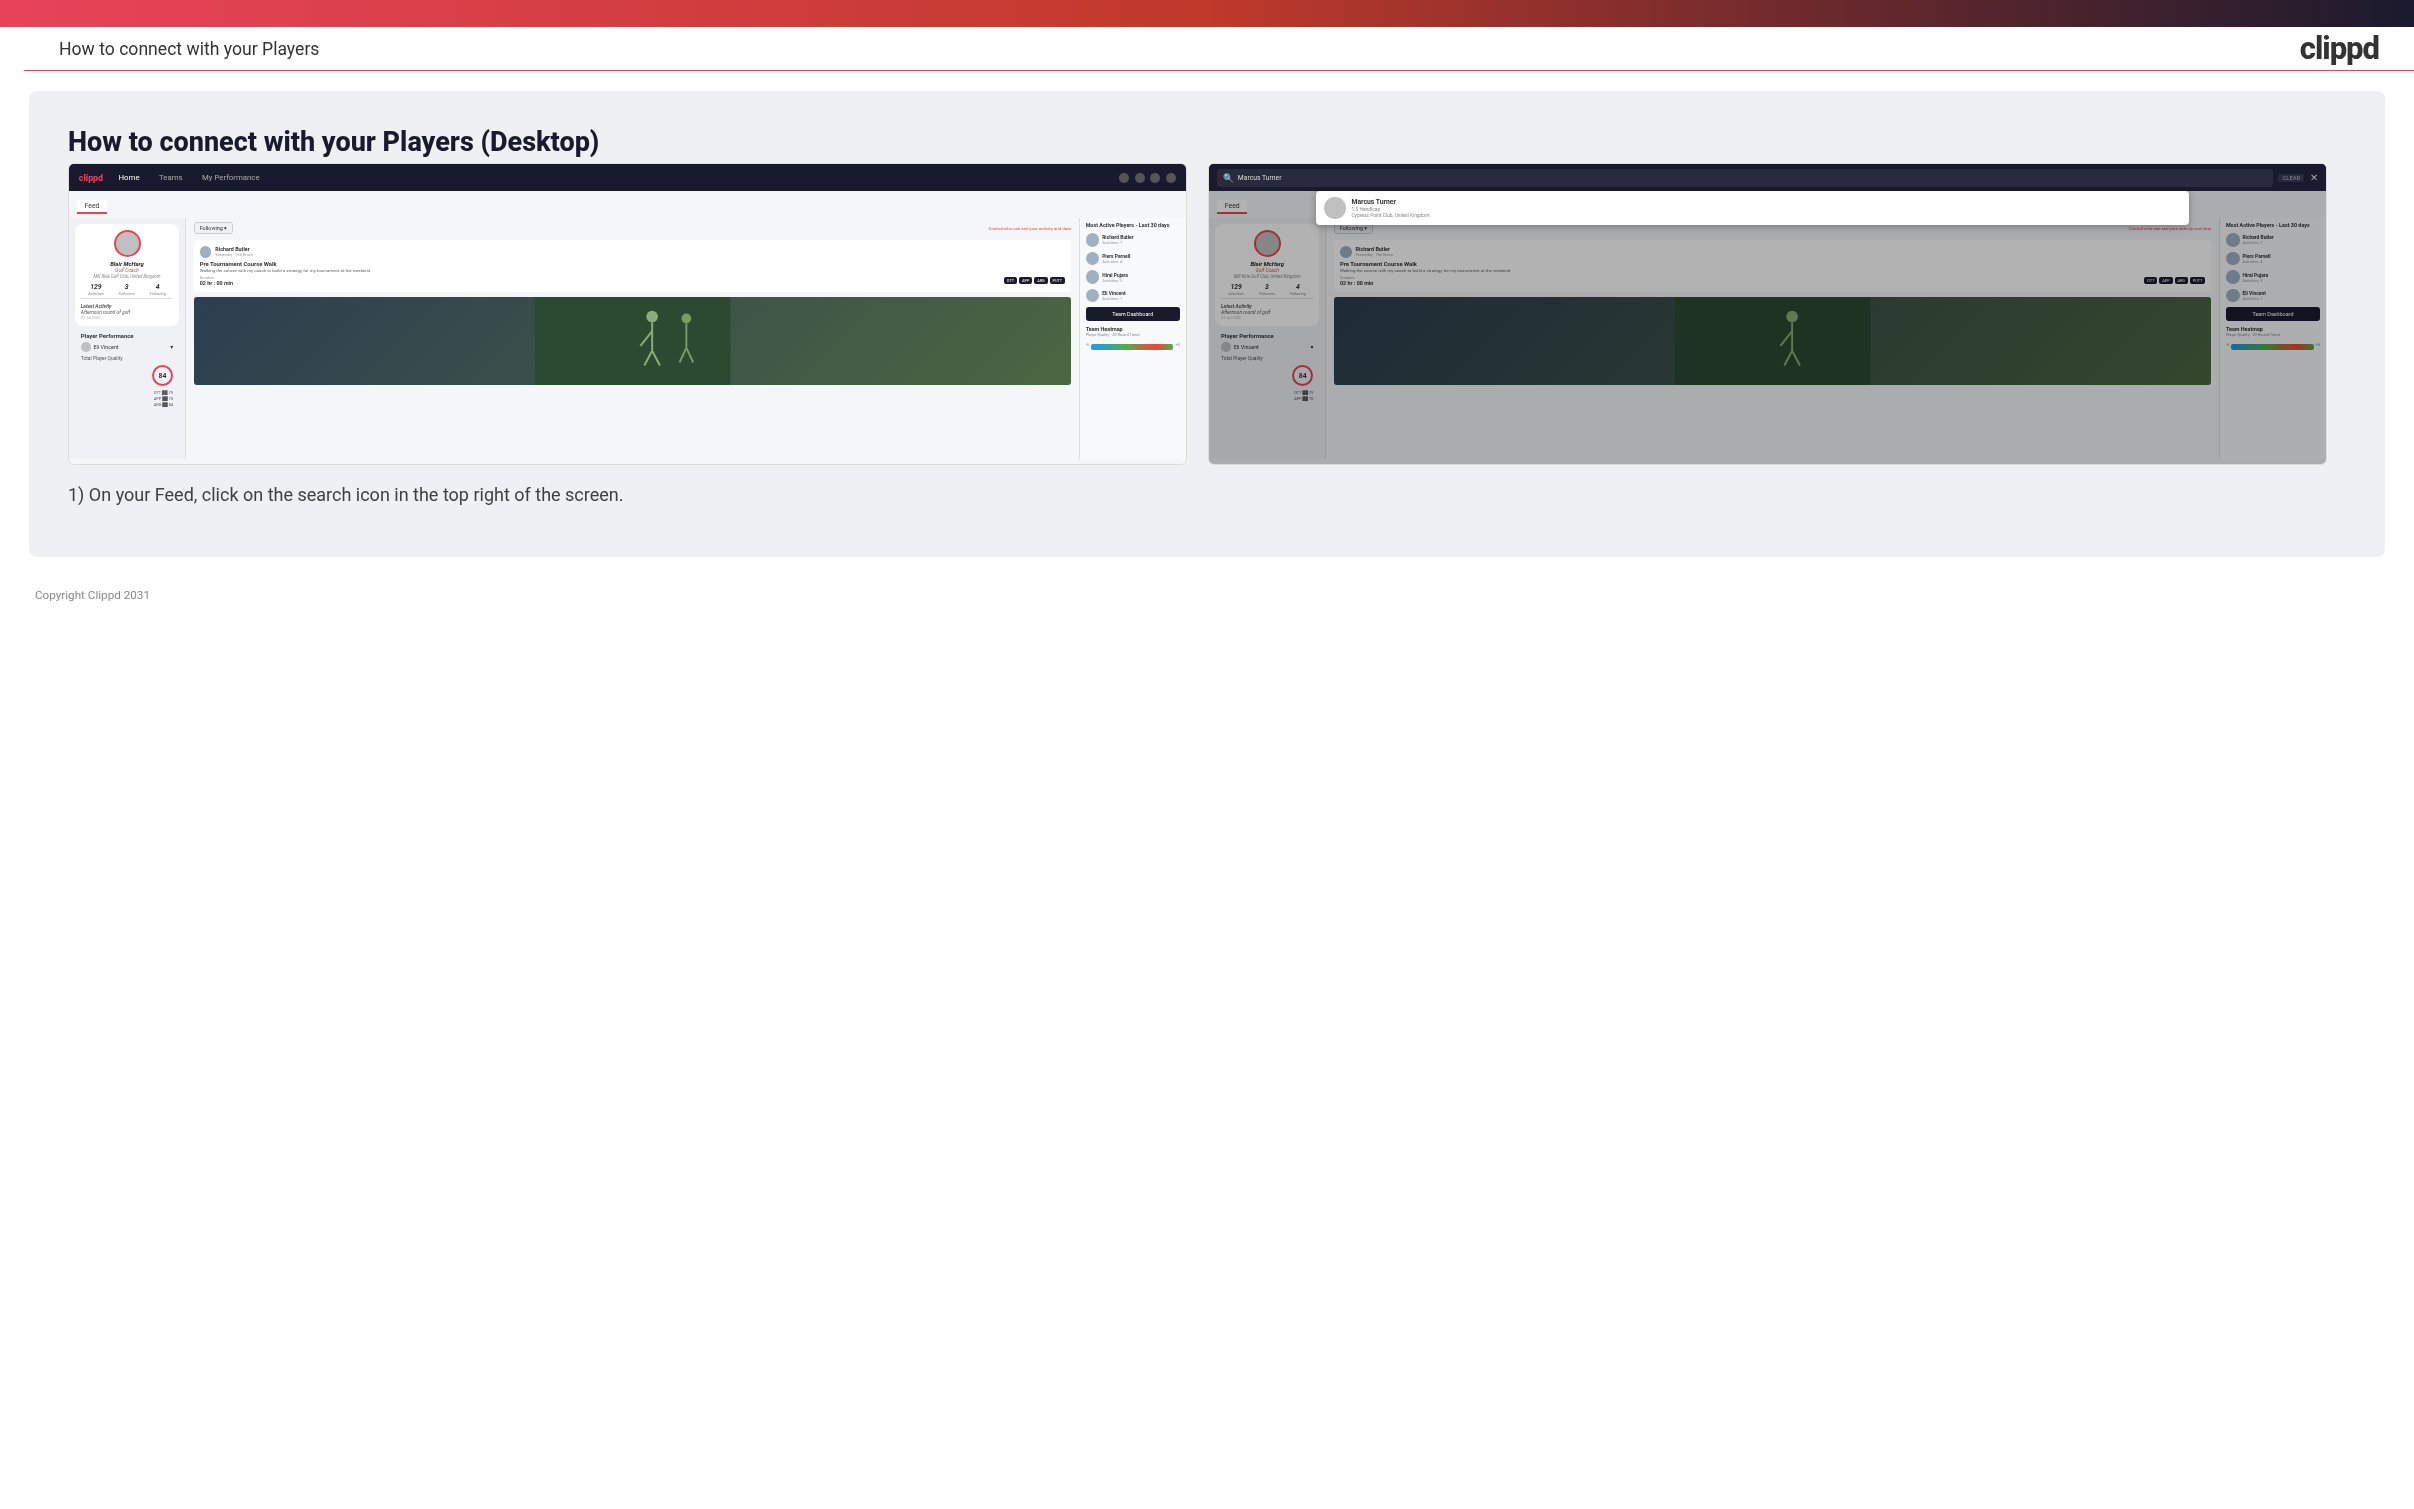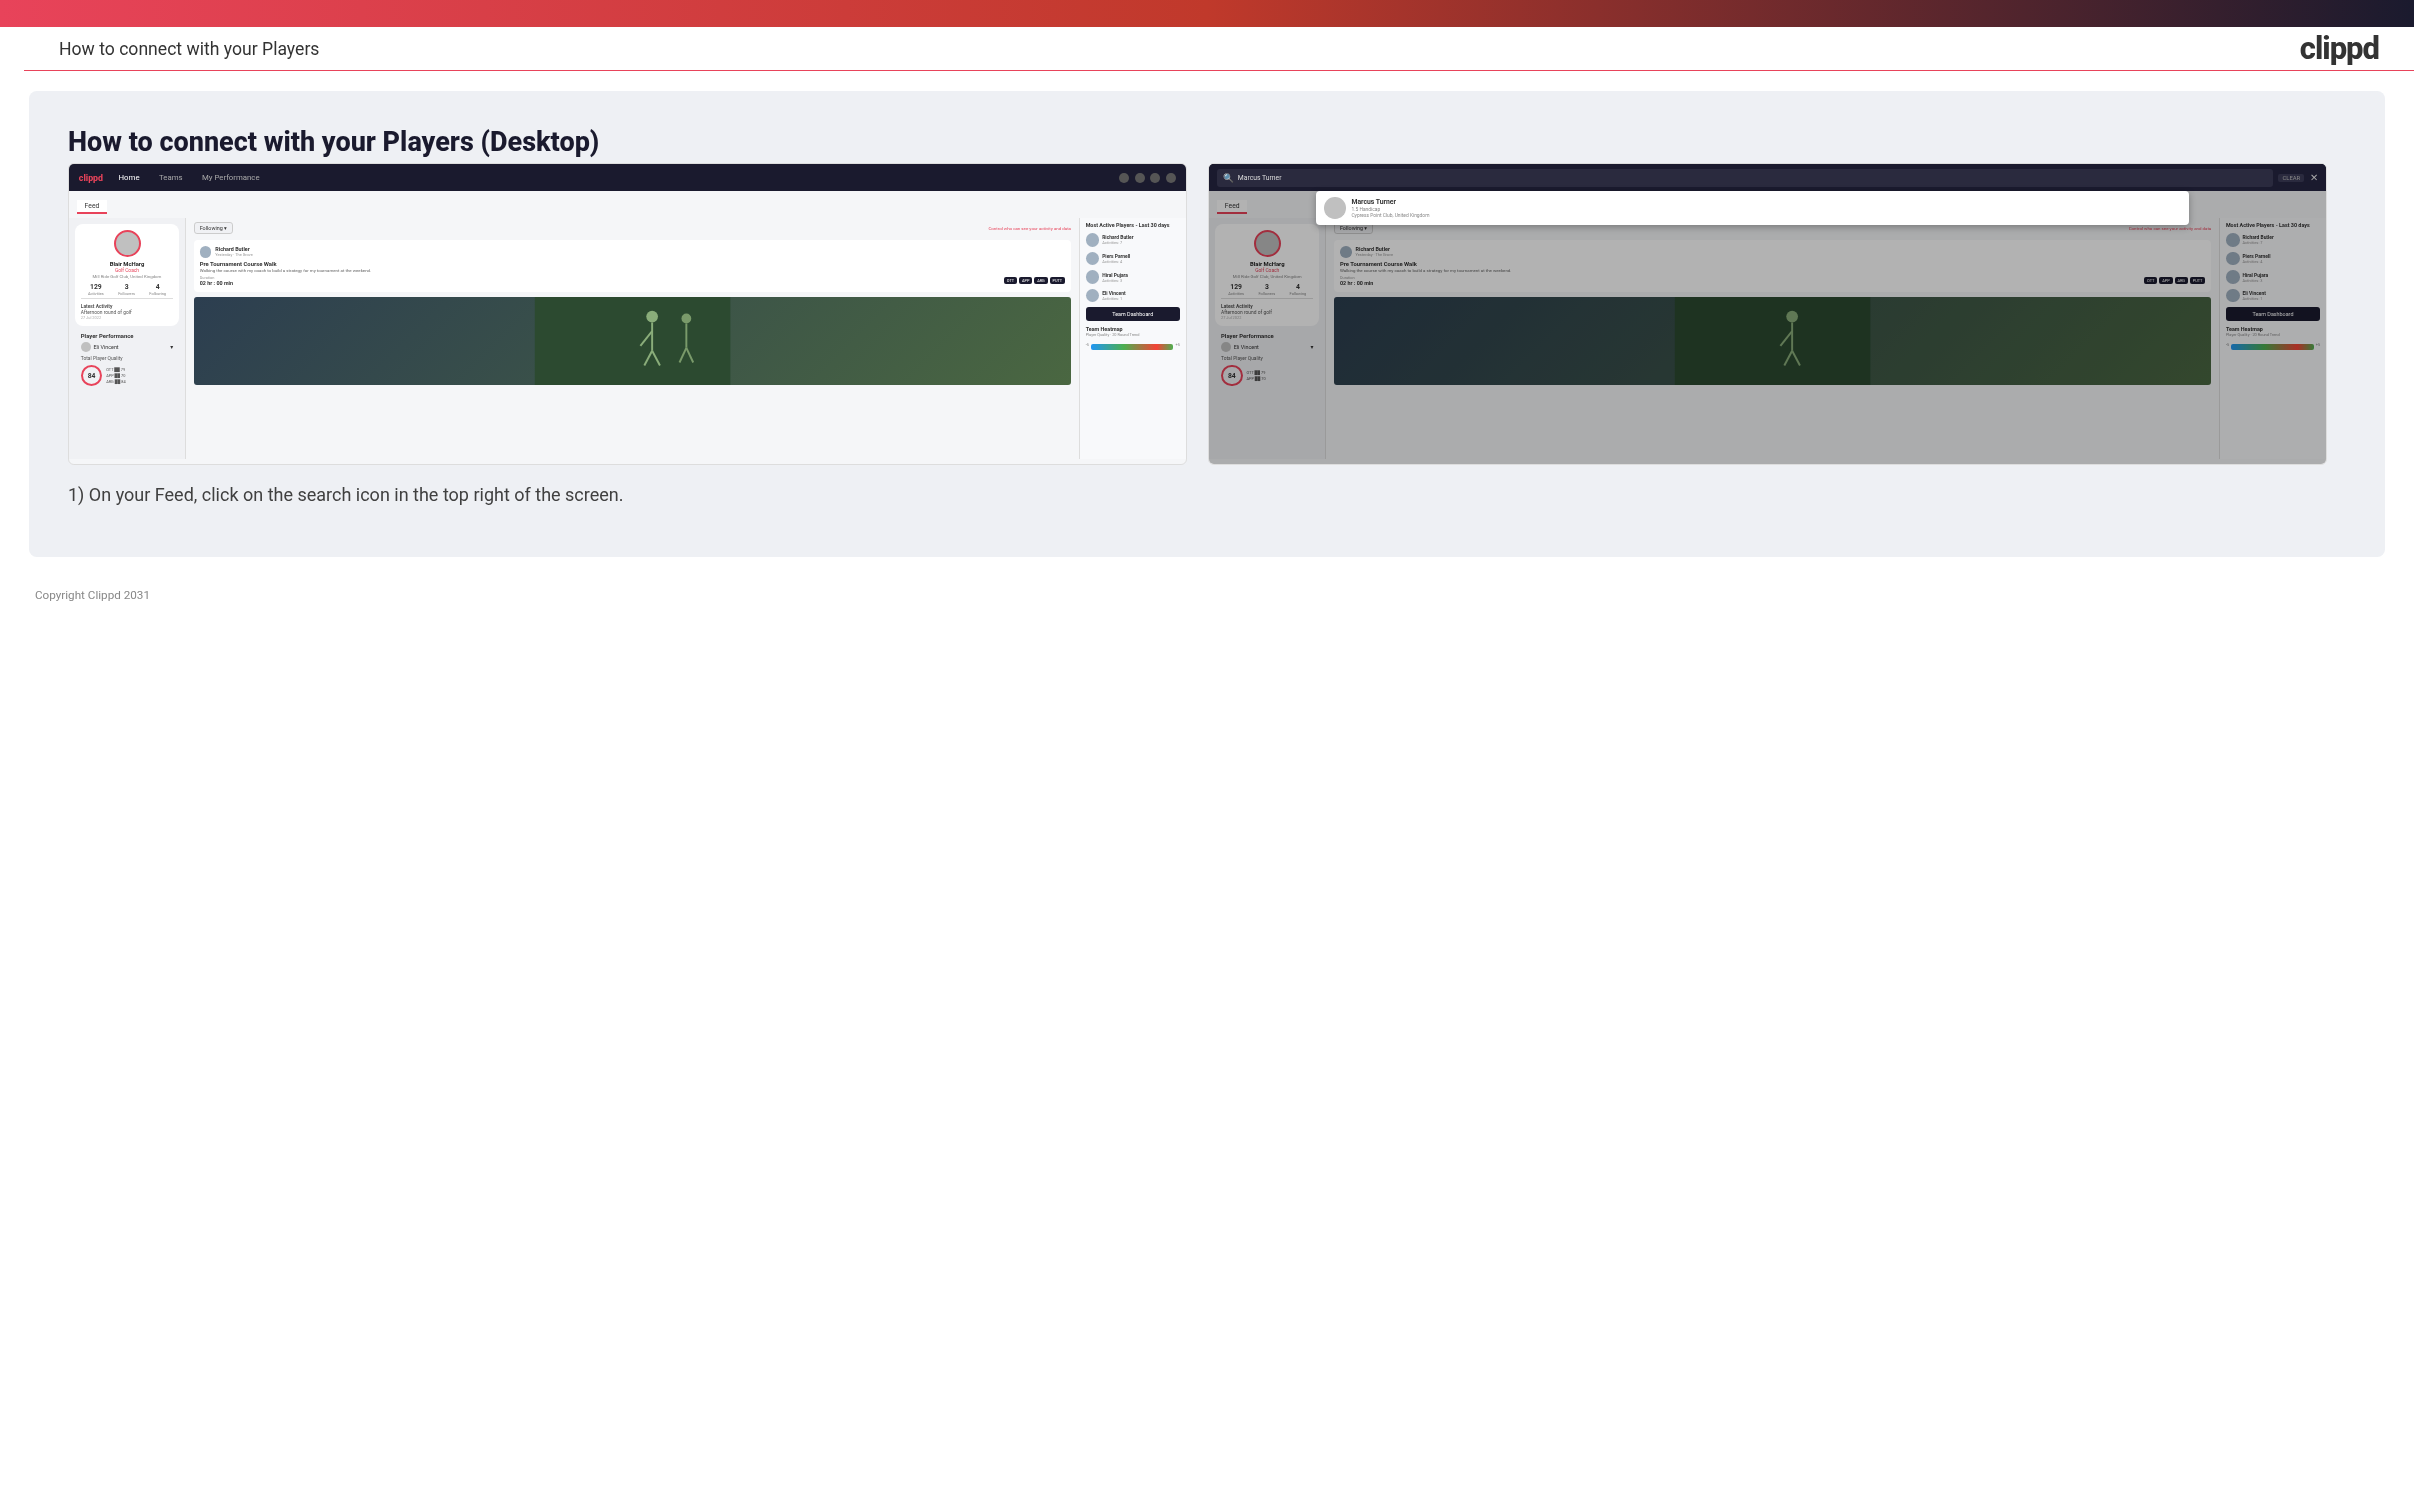--- a/index.html
+++ b/index.html
@@ -146,20 +146,21 @@
       background: #f0f1f4;
       border-right: 1px solid #ddd;
       padding: 5.9px;
     }
 
     .mock-profile-card {
       background: #fff;
       border-radius: 8px;
       padding: 5.9px;
       margin-bottom: 3.9px;
+      font-style: italic;
     }
 
     .mock-avatar-area {
       display: flex;
       justify-content: center;
       margin-bottom: 3.9px;
     }
 
     .mock-avatar {
       width: 27px;
@@ -253,23 +254,24 @@
 
     .mock-quality-label {
       font-size: 4.9px;
       color: #555;
       margin-top: 2.9px;
     }
 
     
     .mock-score {
       display: flex;
-      align-items: center;
+      align-items: flex-end;
       gap: 3.9px;
       margin-top: 3.9px;
+      flex-direction: column;
     }
 
     .mock-score-circle {
       width: 21.5px;
       height: 21.5px;
       border-radius: 50%;
       border: 2.9px solid #e8435a;
       display: flex;
       align-items: center;
       justify-content: center;

